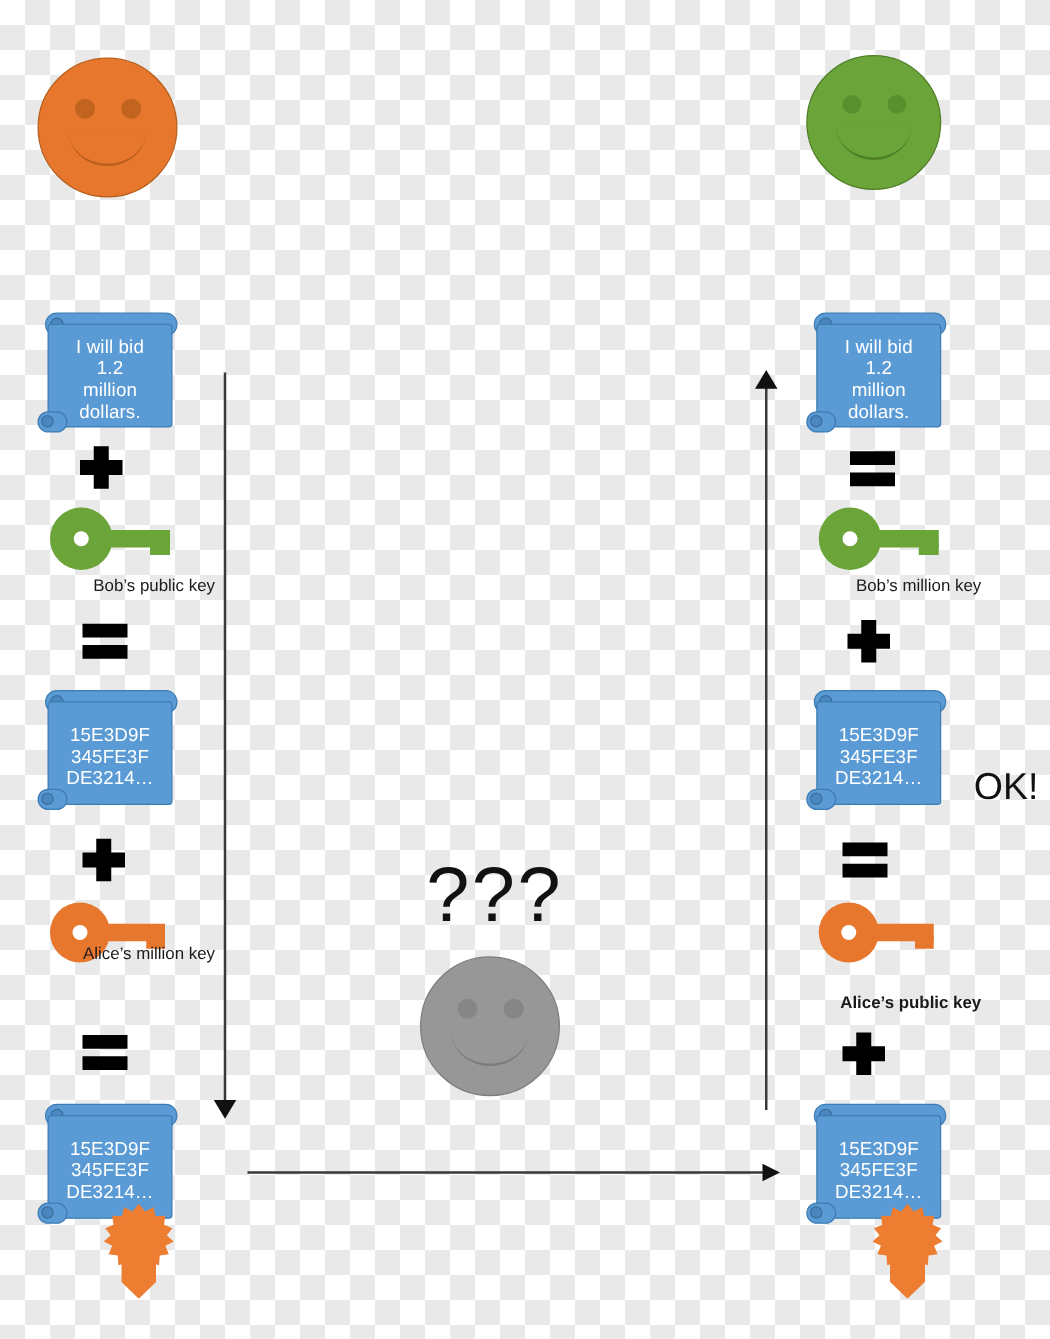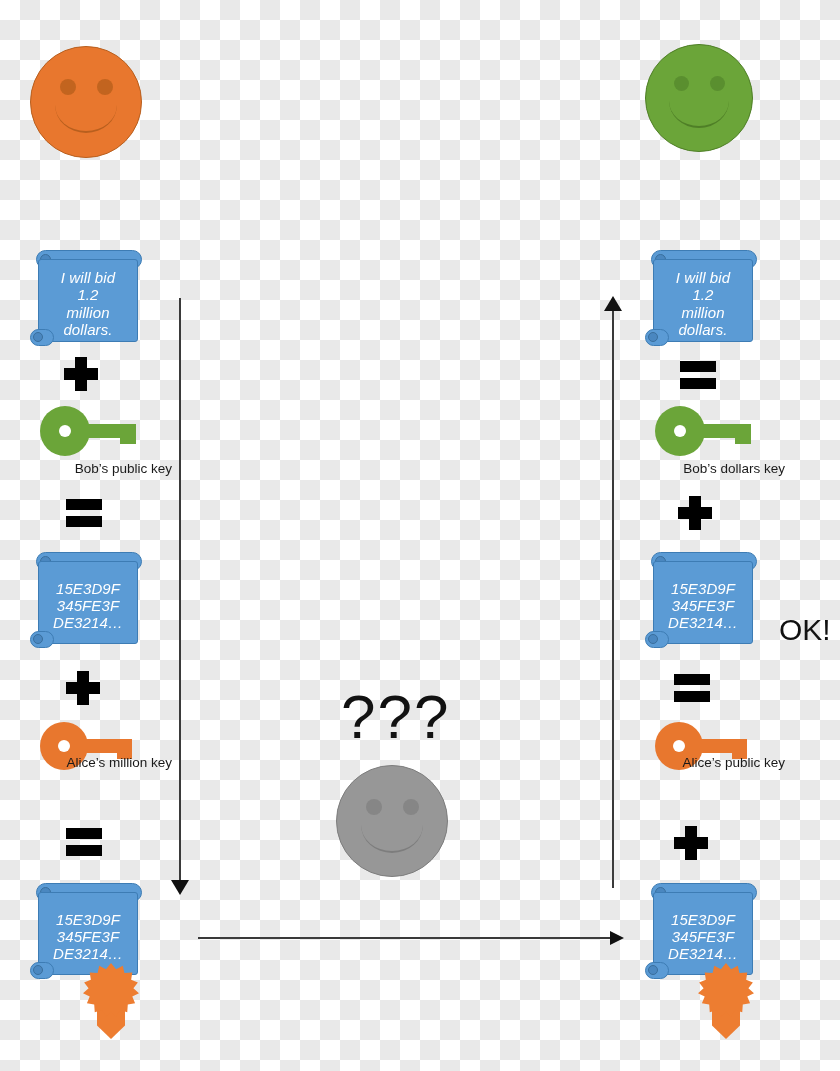--- a/index.html
+++ b/index.html
@@ -17,21 +17,21 @@
   }
   .stage{position:absolute;left:0;top:0;width:840px;height:1071px;}
 
   
   .face{border-radius:50%;position:absolute;}
   .face .eye{position:absolute;border-radius:50%;}
   .face .mouth{position:absolute;border-bottom-left-radius:50% 100%;border-bottom-right-radius:50% 100%;}
   .person-name{position:absolute;text-align:center;color:#111;font-weight:400;}
 
   
-  .scroll{position:absolute;font-style:italic;}
+  .scroll{position:absolute;}
   .scroll .sheet{
     position:absolute;left:8px;top:12px;right:6px;bottom:10px;
     background:#5B9BD5;border:1px solid #3d7cb4;border-radius:3px;
     box-sizing:border-box;
     display:flex;align-items:center;justify-content:center;
   }
   .scroll .roll-top{
     position:absolute;left:6px;top:3px;right:2px;height:19px;
     background:#5B9BD5;border:1px solid #3d7cb4;border-radius:10px;
     box-sizing:border-box;
@@ -205,21 +205,21 @@
     <div class="b1"></div>
     <div class="b2"></div>
   </div>
 
   <div class="key" style="left:655px;top:406px;width:100px;height:50px;">
     <div class="bow" style="width:50px;height:50px;background:#6BA539;"></div>
     <div class="bow-hole" style="left:19px;top:19px;width:12px;height:12px;"></div>
     <div class="shaft" style="left:44px;top:18px;width:52px;height:14px;background:#6BA539;"></div>
     <div class="tooth" style="left:80px;top:28px;width:16px;height:10px;background:#6BA539;"></div>
   </div>
-  <div class="key-label" style="left:613px;top:461px;width:172px;">Bob’s dollars key</div>
+  <div class="key-label" style="left:613px;top:461px;width:172px;">Bob’s million key</div>
 
   <div class="plus" style="left:678px;top:496px;">
     <div class="h"></div>
     <div class="v"></div>
   </div>
 
   <div class="scroll" style="left:645px;top:549px;width:114px;height:105px;">
     <div class="roll-top"></div>
     <div class="sheet">
       <div class="txt">15E3D9F
@@ -235,21 +235,21 @@
     <div class="b1"></div>
     <div class="b2"></div>
   </div>
 
   <div class="key" style="left:655px;top:722px;width:100px;height:48px;">
     <div class="bow" style="width:48px;height:48px;background:#E8772E;"></div>
     <div class="bow-hole" style="left:18px;top:18px;width:12px;height:12px;"></div>
     <div class="shaft" style="left:42px;top:17px;width:50px;height:14px;background:#E8772E;"></div>
     <div class="tooth" style="left:77px;top:27px;width:15px;height:10px;background:#E8772E;"></div>
   </div>
-  <div class="key-label" style="left:613px;top:755px;width:172px;">Alice’s public key</div>
+  <div class="key-label" style="left:613px;top:794px;width:172px;font-weight:bold;">Alice’s public key</div>
 
   <div class="plus" style="left:674px;top:826px;">
     <div class="h"></div>
     <div class="v"></div>
   </div>
 
   <div class="scroll" style="left:645px;top:880px;width:114px;height:105px;">
     <div class="roll-top"></div>
     <div class="sheet">
       <div class="txt">15E3D9F

